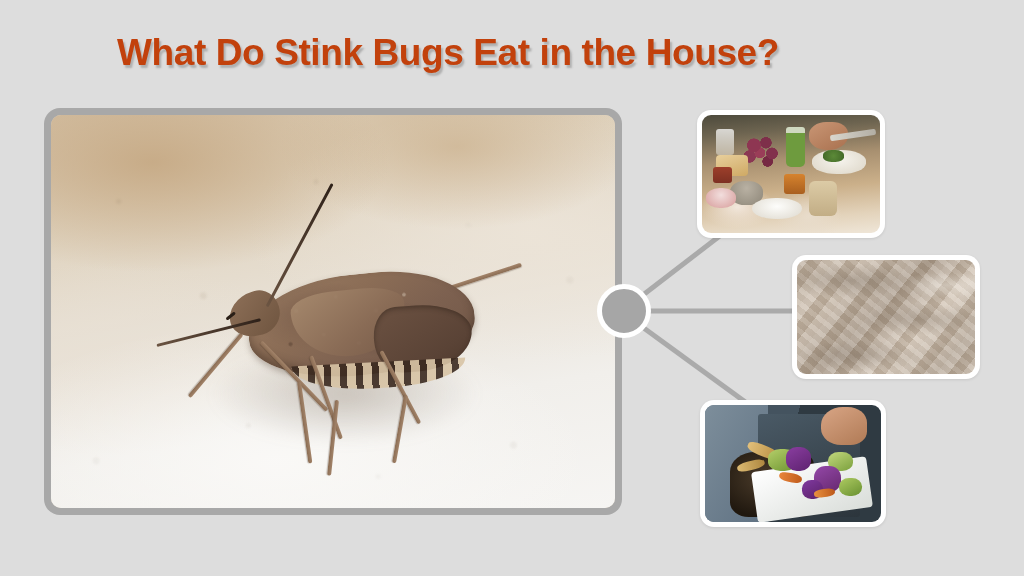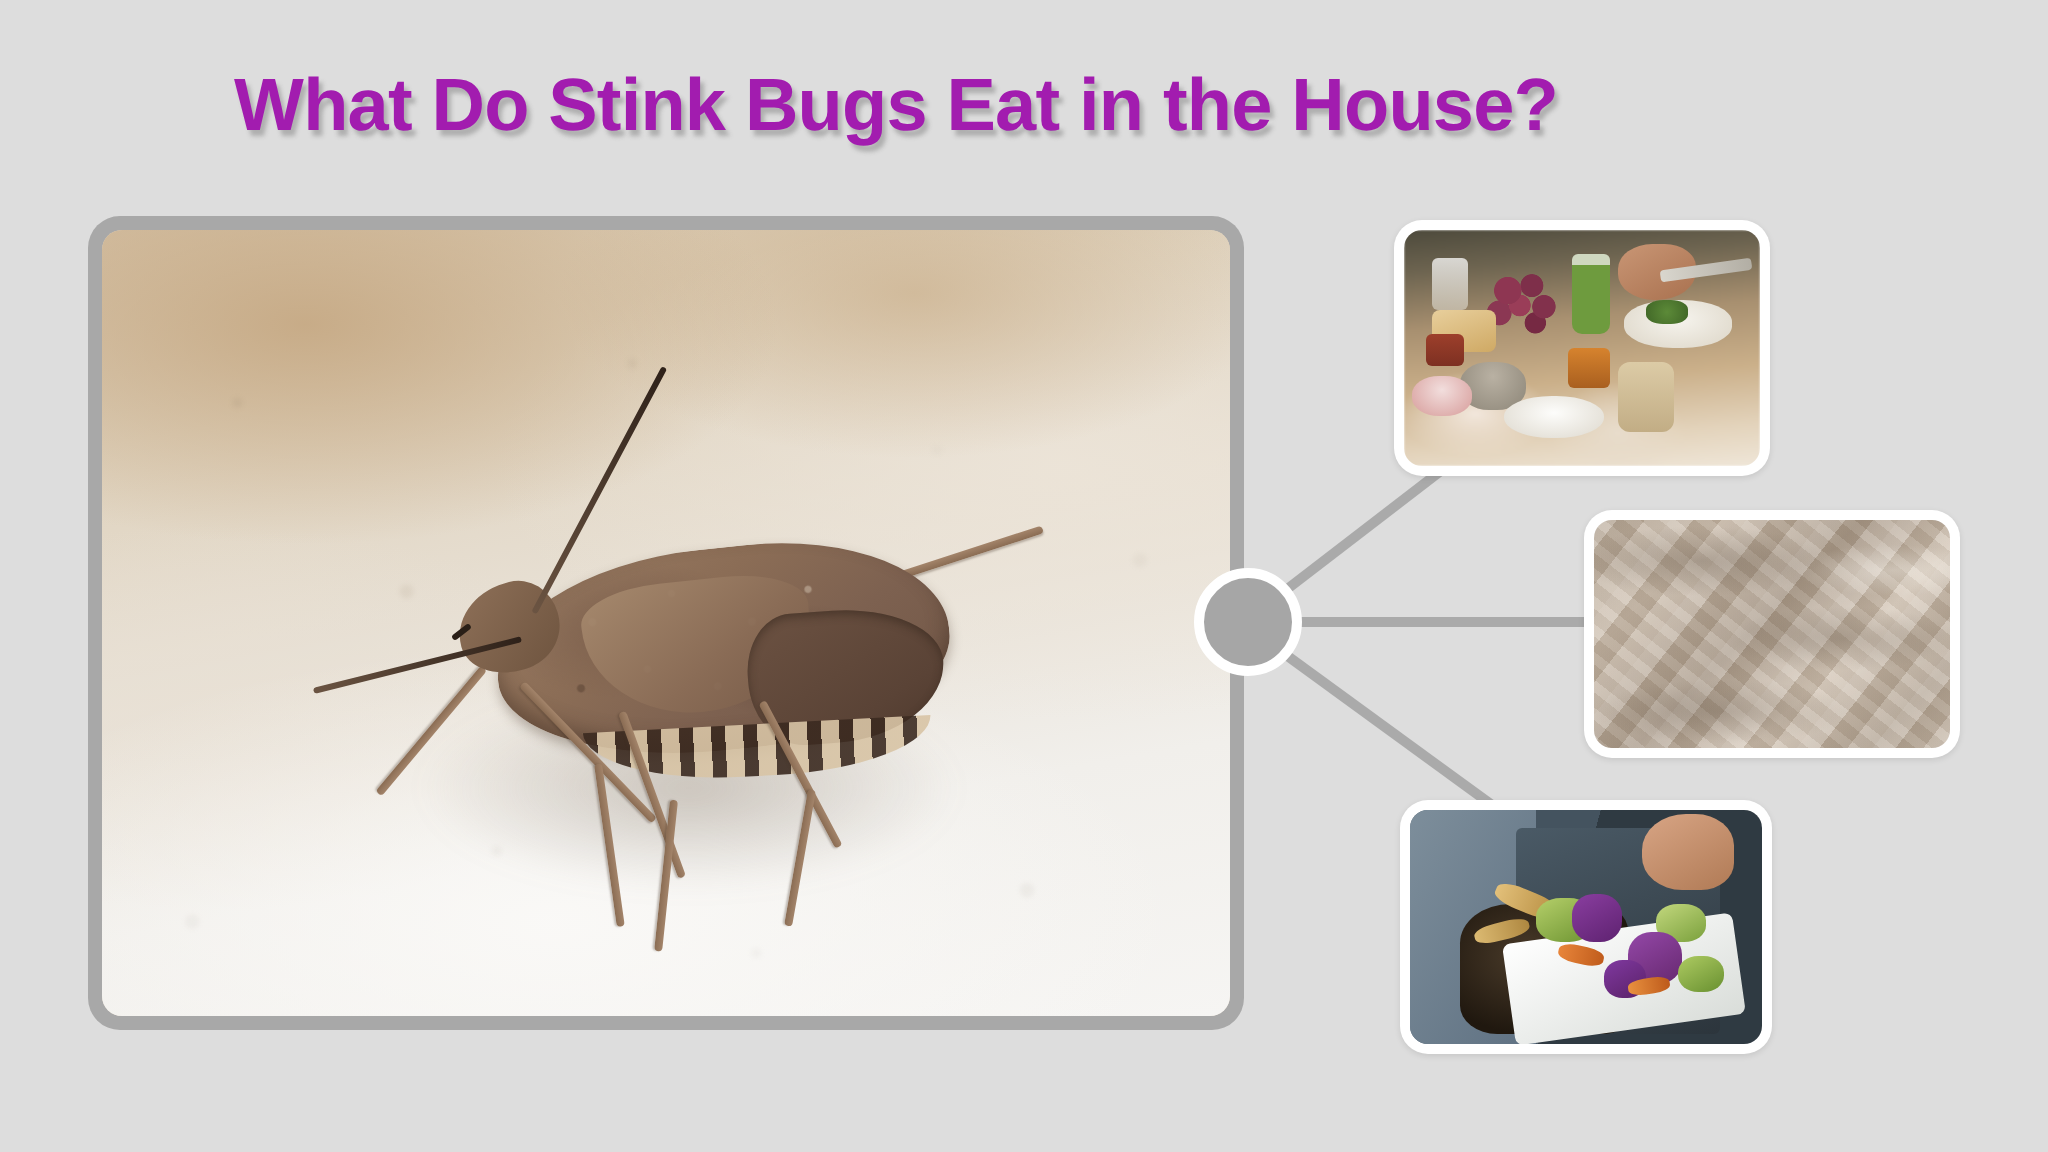--- a/index.html
+++ b/index.html
@@ -22,21 +22,21 @@
   
   .title {
     position: absolute;
     left: 0;
     top: 32px;
     width: 896px;
     text-align: center;
     font-size: 37px;
     font-weight: bold;
     letter-spacing: -0.4px;
-    color: #a21caf;
+    color: #c2410c;
     text-shadow: 2px 3px 2px rgba(120,120,120,0.45);
     white-space: nowrap;
     font-stretch: condensed;
   }
 
   
   .main-frame {
     position: absolute;
     left: 44px;
     top: 108px;

